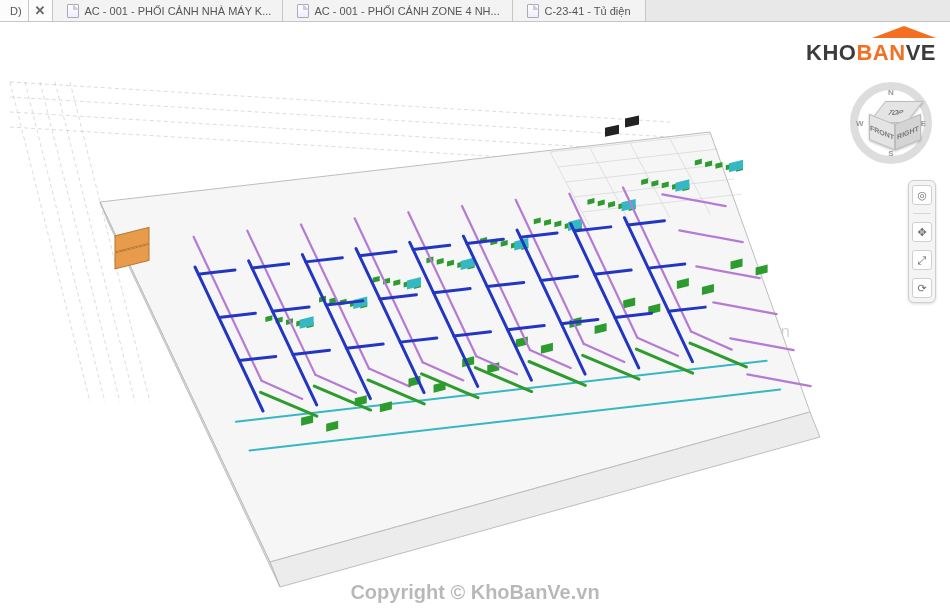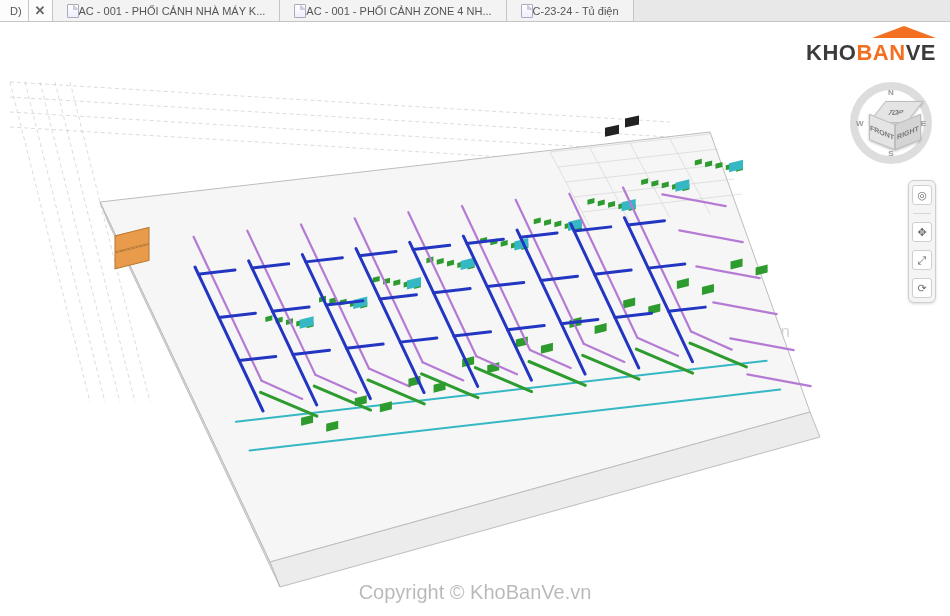--- a/index.html
+++ b/index.html
@@ -7,21 +7,21 @@
 
   
   .tabstrip { position:absolute; top:0; left:0; right:0; height:22px;
               display:flex; align-items:stretch; background:#e8e8e8;
               border-bottom:1px solid #c5c5c5; font-size:11px; color:#555; }
   .tab-frag { display:flex; align-items:center; padding:0 6px 0 10px;
               background:#fcfcfc; border-right:1px solid #c5c5c5; }
   .close-x  { font-weight:bold; font-size:13px; padding:0 6px; cursor:pointer;
               color:#666; display:flex; align-items:center;
               border-right:1px solid #c5c5c5; background:#fcfcfc; }
-  .tab { display:flex; align-items:center; padding:0 14px;
+  .tab { display:flex; align-items:center; gap:6px; padding:0 14px;
          border-right:1px solid #c5c5c5; background:#f3f3f3; cursor:pointer;
          white-space:nowrap; max-width:230px; overflow:hidden; text-overflow:ellipsis; }
   .doc-icon { width:12px; height:14px; border:1px solid #aab; border-radius:1px;
               background:linear-gradient(#fff,#eef); position:relative; flex:0 0 auto; }
   .doc-icon::after { content:""; position:absolute; right:-1px; top:-1px;
                      border:3px solid transparent; border-left-color:#ccd;
                      border-bottom-color:#ccd; }
 
   
   .viewport { position:absolute; top:22px; left:0; right:0; bottom:0;
@@ -66,21 +66,21 @@
             box-shadow:0 1px 3px rgba(0,0,0,.15); padding:4px 0;
             display:flex; flex-direction:column; align-items:center; gap:8px; }
   .navbtn { width:20px; height:20px; border-radius:3px; background:#fff;
             border:1px solid #cfcfcf; cursor:pointer; font-size:11px;
             display:flex; align-items:center; justify-content:center;
             color:#666; }
   .navbar hr { width:70%; border:none; border-top:1px solid #d6d6d6; }
 
   
   .wm-main { position:absolute; left:50%; bottom:12px; transform:translateX(-50%);
-             font-size:20px; color:rgba(0,0,0,.28); font-weight:400;
+             font-size:20px; color:rgba(0,0,0,.28); font-weight:700;
              user-select:none; pointer-events:none; }
   .wm-side { position:absolute; right:160px; top:300px;
              font-size:17px; color:rgba(0,0,0,.18); font-weight:500;
              user-select:none; pointer-events:none; }
 
   
   .model { position:absolute; top:20px; left:-50px; width:920px; height:570px; }
   .model line.guide { stroke:#b8b8b8; stroke-width:.5; stroke-dasharray:4 3; }
   .model .slab  { fill:#f6f6f6; stroke:#bdbdbd; stroke-width:1; }
   .model .grid  { stroke:#c8c8c8; stroke-width:.5; }
@@ -105,21 +105,21 @@
   <div class="tab">
     <span class="doc-icon"></span>
     <span>AC - 001 - PHỐI CẢNH NHÀ MÁY K...</span>
   </div>
   <div class="tab">
     <span class="doc-icon"></span>
     <span>AC - 001 - PHỐI CẢNH ZONE 4 NH...</span>
   </div>
   <div class="tab">
     <span class="doc-icon"></span>
-    <span>C-23-24 - Tủ điện</span>
+    <span>C-23-41 - Tủ điện</span>
   </div>
 </div>
 
 <div class="viewport">
 
   <div class="logo">
     <span class="roof"></span>
     <span>KHO</span><span class="accent">BAN</span><span>VE</span>
   </div>
 

